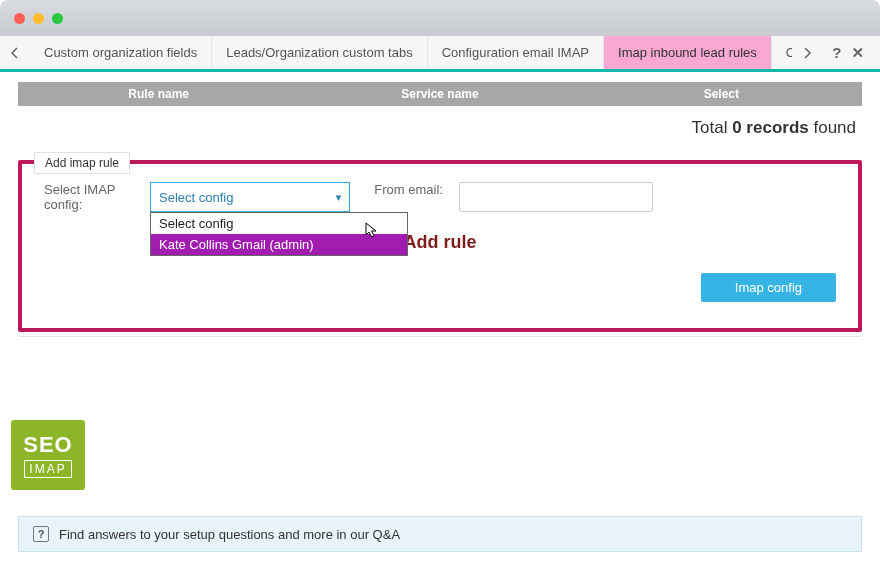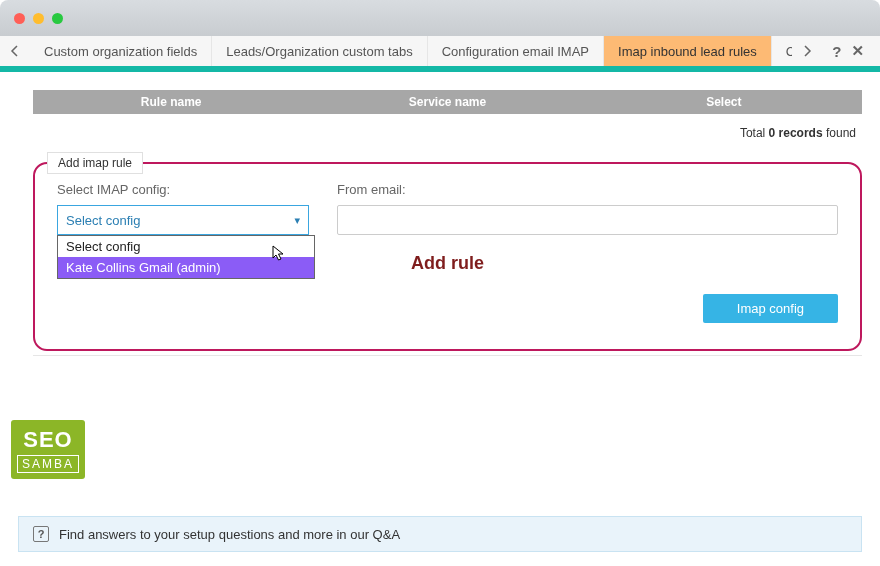--- a/index.html
+++ b/index.html
@@ -15,21 +15,21 @@
       gap: 8px;
     }
     .window-dot { width: 11px; height: 11px; border-radius: 50%; }
     .dot-red { background: #ff5f57; }
     .dot-yellow { background: #ffbd2e; }
     .dot-green { background: #28c940; }
 
     .tabs-row {
       height: 36px;
       background: #f6f6f6;
-      border-bottom: 6px solid #14b8a6;
+      border-bottom: 3px solid #14b8a6;
       display: flex;
       align-items: stretch;
       padding: 0 6px 0 0;
     }
     .nav-arrow {
       width: 30px;
       display: flex;
       align-items: center;
       justify-content: center;
       color: #666;
@@ -40,67 +40,67 @@
     .tab {
       padding: 0 14px;
       display: flex;
       align-items: center;
       font-size: 13px;
       color: #555;
       border-right: 1px solid #e6e6e6;
       white-space: nowrap;
       cursor: pointer;
     }
-    .tab.active { background: #fdba74; color: #333; }
+    .tab.active { background: #f9a8d4; color: #333; }
     .tab.truncated { overflow: hidden; max-width: 30px; }
     .header-icons {
       display: flex;
       align-items: center;
       gap: 10px;
       padding: 0 10px;
       color: #666;
     }
     .header-icons span { cursor: pointer; font-size: 15px; font-weight: bold; }
 
-    .content { padding: 8px 18px; margin-left: 15px; }
+    .content { padding: 0 18px; }
 
     .table-header {
       background: #a7a7a7;
       height: 24px;
       display: flex;
       margin-top: 10px;
       color: #fff;
       font-size: 12px;
       font-weight: 600;
     }
     .th { display:flex; align-items:center; justify-content:center; flex:1; }
 
-    .total-row { text-align: right; padding: 12px 6px 16px; font-size: 12px; color: #333; }
+    .total-row { text-align: right; padding: 12px 6px 16px; font-size: 17px; color: #333; }
     .total-row .bold { font-weight: bold; }
 
     .panel {
-      border: 2px solid #be185d;
-      border-radius: 14px;
+      border: 4px solid #be185d;
+      border-radius: 2px;
       padding: 18px 22px 22px;
       position: relative;
       margin-top: 6px;
     }
     .panel-legend {
       position: absolute;
       top: -12px;
       left: 12px;
       background: #fff;
       border: 1px solid #e0e0e0;
       padding: 3px 10px;
       font-size: 12px;
       color: #333;
     }
 
     .form-row { display: flex; gap: 24px; }
-    .form-col { flex: 1; display: flex; flex-direction: column; gap: 6px; }
+    .form-col { flex: 1; display: flex; flex-direction: row; gap: 16px; }
     .form-label { font-size: 13px; color: #666; margin-bottom: 2px; }
     .text-input {
       height: 30px;
       border: 1px solid #ccc;
       border-radius: 2px;
       padding: 0 8px;
       font-size: 13px;
       background:#fff;
     }
 
@@ -127,21 +127,21 @@
       background: #fff;
       z-index: 10;
     }
     .dropdown .opt {
       padding: 3px 8px;
       font-size: 13px;
       color: #222;
       cursor: pointer;
     }
     .dropdown .opt.hover {
-      background: #8b5cf6;
+      background: #a21caf;
       color: #fff;
     }
     .cursor-arrow {
       position: absolute;
       top: 40px;
       left: 215px;
       width: 14px;
       height: 18px;
       z-index: 20;
     }
@@ -159,21 +159,21 @@
       cursor: pointer;
       border-radius: 2px;
     }
     .panel-bottom-line { border-bottom: 1px solid #e6e6e6; margin-top: 4px; }
 
     .logo {
       position: absolute;
       left: 11px;
       top: 420px;
       width: 74px;
-      height: 59px;
+      height: 70px;
       background: #8cb627;
       color: #fff;
       display: flex;
       flex-direction: column;
       align-items: center;
       justify-content: center;
       border-radius: 3px;
     }
     .logo .seo { font-size: 22px; font-weight: 600; letter-spacing: 1px; }
     .logo .samba {
@@ -280,19 +280,19 @@
 
     <div class="save-row">
       <button class="save-btn">Imap config</button>
     </div>
   </div>
   <div class="panel-bottom-line"></div>
 </div>
 
 <div class="logo">
   <div class="seo">SEO</div>
-  <div class="samba">SAMBA</div>
+  <div class="samba">IMAP</div>
 </div>
 
 <div class="qa-banner">
   <div class="qa-icon">?</div>
   <span>Find answers to your setup questions and more in our Q&amp;A</span>
 </div>
 
 </body></html>

